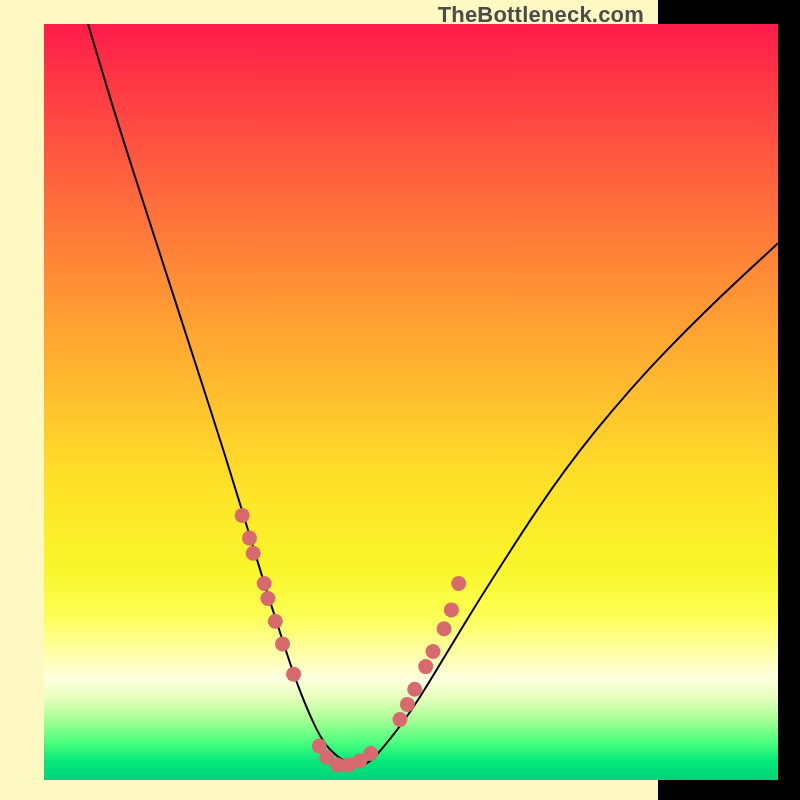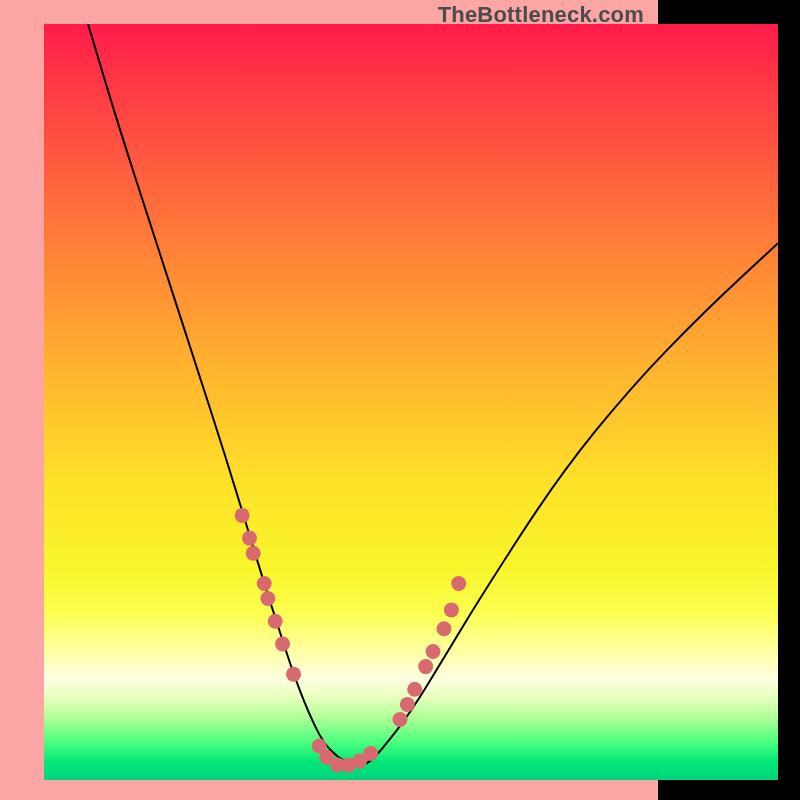--- a/index.html
+++ b/index.html
@@ -10,21 +10,21 @@
     overflow: hidden;
     background: #000;
     font-family: sans-serif;
   }
   .frame {
     position: absolute;
     left: 0;
     top: 0;
     width: 658px;
     height: 800px;
-    background: #fca5a5;
+    background: #fef9c3;
   }
   .plot {
     position: absolute;
     left: 44px;
     top: 24px;
     width: 734px;
     height: 756px;
     background: linear-gradient(
       to bottom,
       #ff1b4b 0%,

